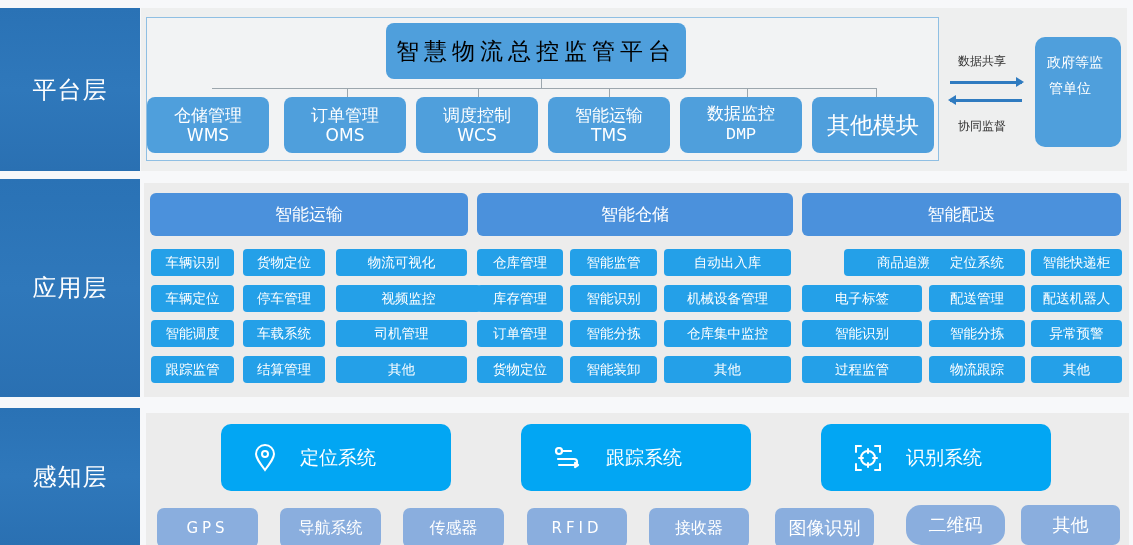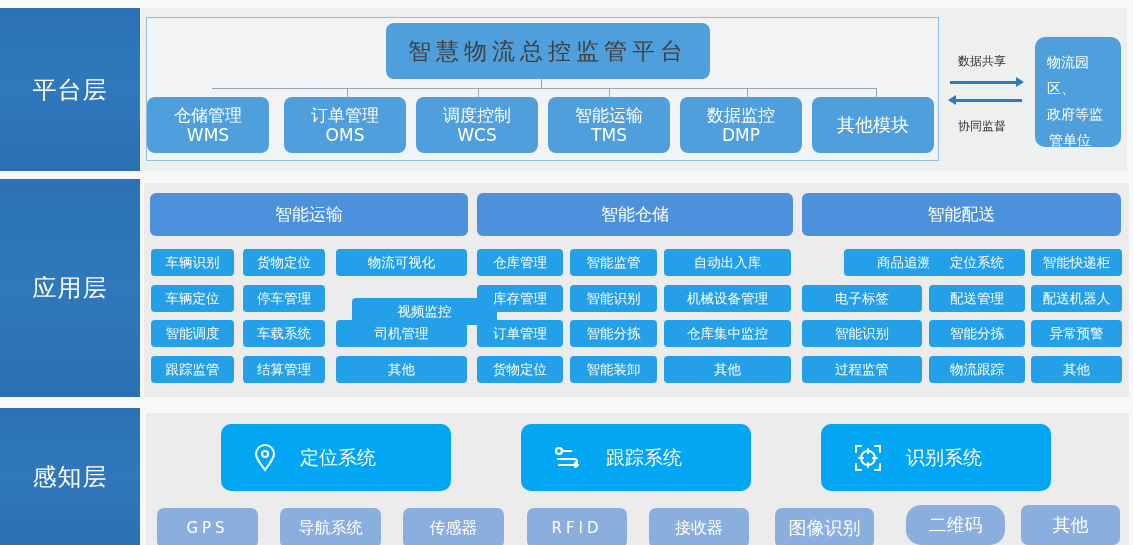--- a/index.html
+++ b/index.html
@@ -13,22 +13,22 @@
     display: flex; align-items: center; justify-content: center;
   }
   .panel { position: absolute; background: #ececec; }
 
   
   .platform-box {
     position: absolute; left: 146px; top: 17px; width: 793px; height: 144px;
     border: 1px solid #8fbfe3; background: #f2f3f4;
   }
   .platform-title {
-    position: absolute; left: 386px; top: 23px; width: 324px; height: 56px;
-    background: #4f9fdc; border-radius: 8px; color: #404040; font-size: 23px;
+    position: absolute; left: 386px; top: 23px; width: 300px; height: 56px;
+    background: #4f9fdc; border-radius: 8px; color: #000000; font-size: 23px;
     letter-spacing: 5px; display: flex; align-items: center; justify-content: center;
   }
   .conn { position: absolute; background: #9ca6ad; }
   .module {
     position: absolute; top: 97px; width: 122px; height: 56px;
     background: #4f9fdc; border-radius: 8px; color: #fff;
     display: flex; flex-direction: column; align-items: center; justify-content: center;
     font-size: 17px; line-height: 20px;
   }
   .module .m-en { font-size: 17px; }
@@ -102,53 +102,52 @@
   <span class="m-en">OMS</span>
 </div>
 <div class="module" style="left:416px;">
   <span>调度控制</span>
   <span class="m-en">WCS</span>
 </div>
 <div class="module" style="left:548px;">
   <span>智能运输</span>
   <span class="m-en">TMS</span>
 </div>
-<div class="module" style="left:680px;">
+<div class="module" style="left:680px;font-family:Liberation Mono, monospace;">
   <span>数据监控</span>
   <span class="m-en">DMP</span>
 </div>
-<div class="module" style="left:812px;font-size:18px;">
+<div class="module" style="left:812px;font-size:23px;">
   <span>其他模块</span>
 </div>
 
 <span class="flow-label" style="left:958px;top:53px;">数据共享</span>
 <div class="arrow right" style="left:950px;top:81px;width:72px;"></div>
 <div class="arrow left" style="left:950px;top:99px;width:72px;"></div>
 <span class="flow-label" style="left:958px;top:118px;">协同监督</span>
 
 <div class="gov-box">
-  <div>物流园区、</div>
   <div>政府等监</div>
   <div style="padding-left:2px;">管单位</div>
 </div>
 
 <div class="layer-label" style="top:179px;height:218px;">
   <span>应用层</span>
 </div>
 <div class="panel" style="left:144px;top:183px;width:985px;height:214px;"></div>
 
 <div class="app-head" style="left:150px;width:318px;">
   <span>智能运输</span>
 </div>
 <div class="app-cell" style="left:151px;top:249px;width:83px;">车辆识别</div>
 <div class="app-cell" style="left:243px;top:249px;width:82px;">货物定位</div>
 <div class="app-cell" style="left:336px;top:249px;width:131px;">物流可视化</div>
 <div class="app-cell" style="left:151px;top:285px;width:83px;">车辆定位</div>
 <div class="app-cell" style="left:243px;top:285px;width:82px;">停车管理</div>
-<div class="app-cell" style="left:352px;top:285px;width:145px;margin-top:13px;">视频监控</div>
+<div class="app-cell" style="left:336px;top:285px;width:145px;">视频监控</div>
 <div class="app-cell" style="left:151px;top:320px;width:83px;">智能调度</div>
 <div class="app-cell" style="left:243px;top:320px;width:82px;">车载系统</div>
 <div class="app-cell" style="left:336px;top:320px;width:131px;">司机管理</div>
 <div class="app-cell" style="left:151px;top:356px;width:83px;">跟踪监管</div>
 <div class="app-cell" style="left:243px;top:356px;width:82px;">结算管理</div>
 <div class="app-cell" style="left:336px;top:356px;width:131px;">其他</div>
 
 <div class="app-head" style="left:477px;width:316px;">
   <span>智能仓储</span>
 </div>

